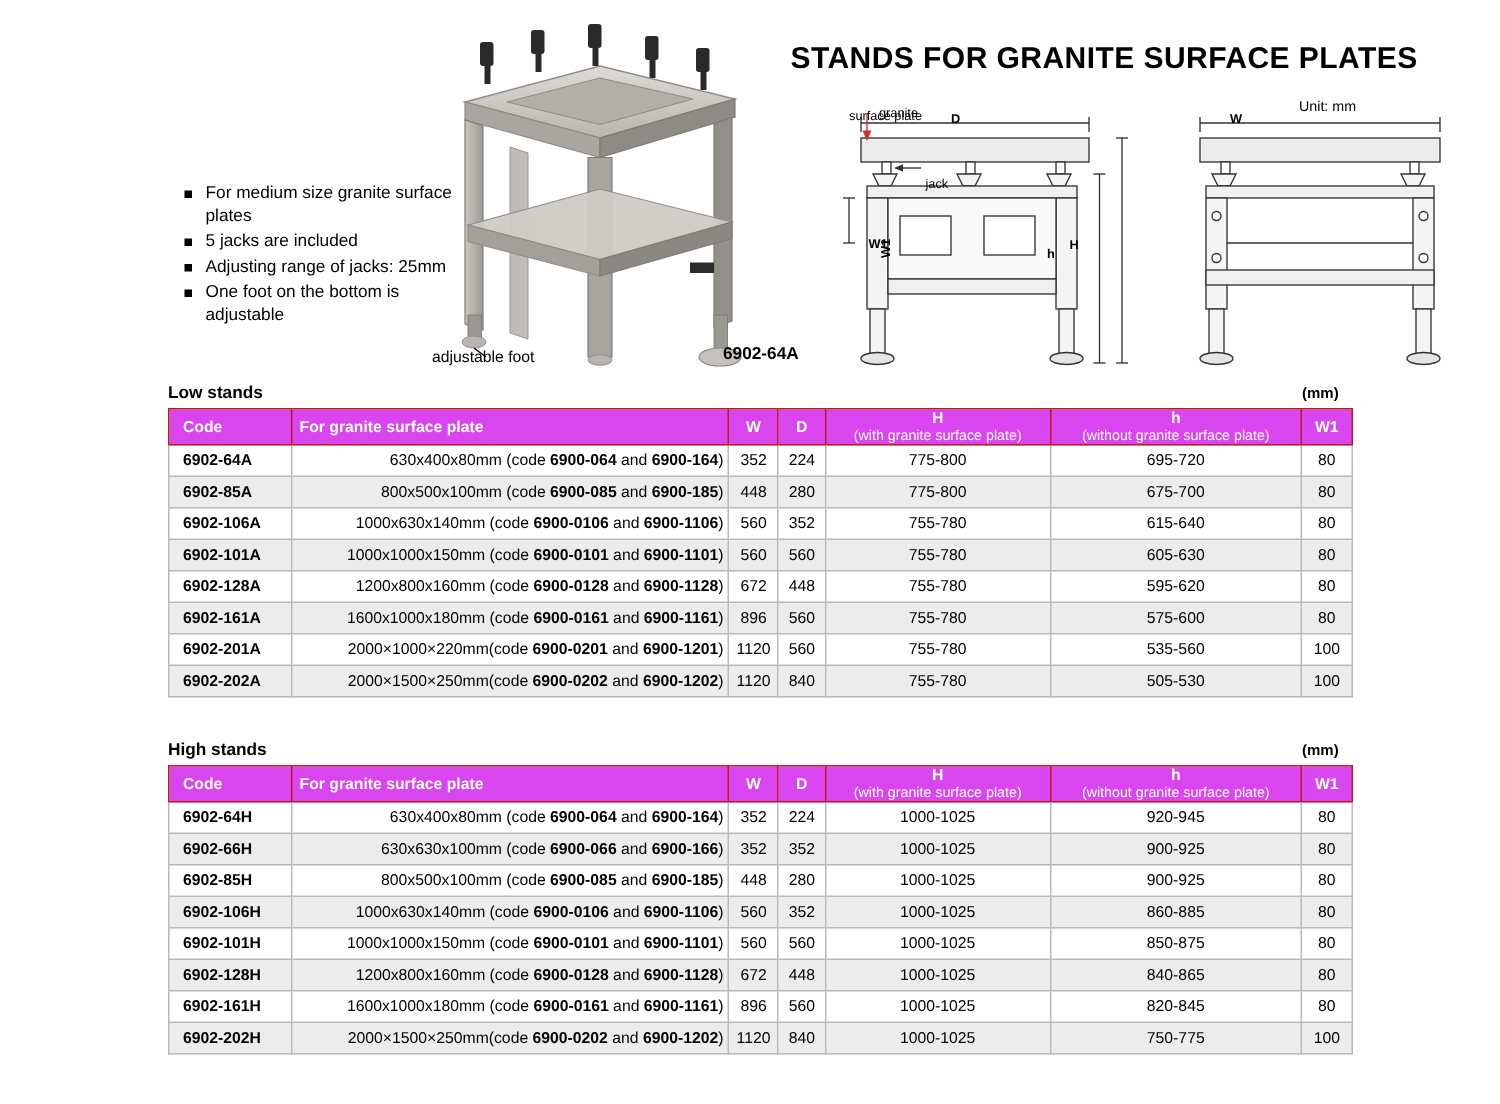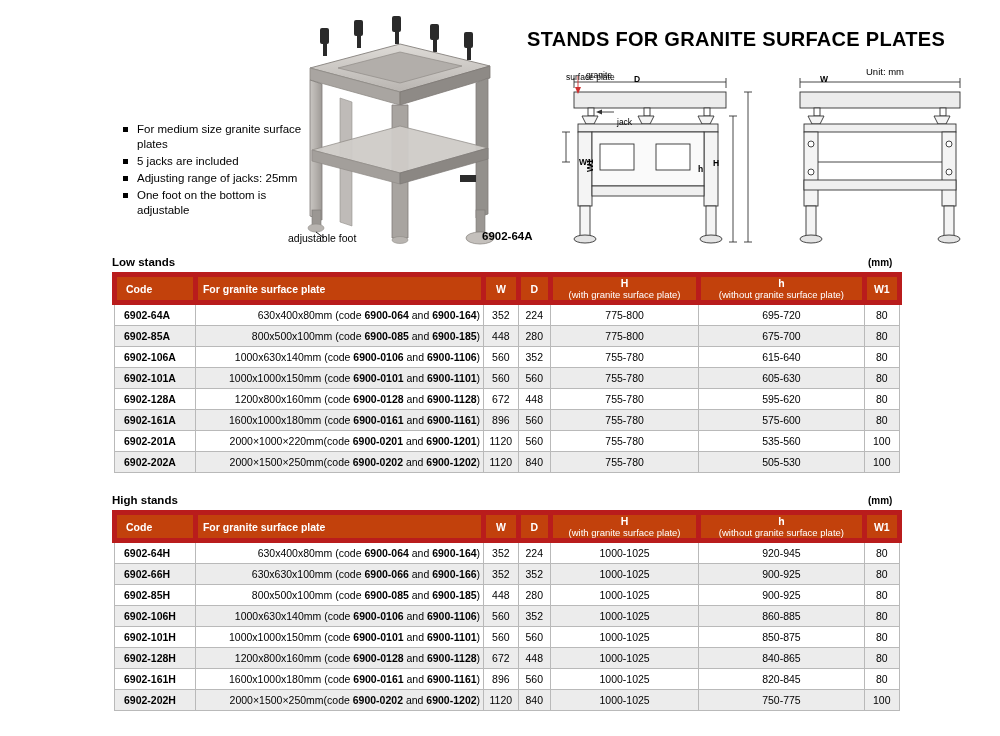--- a/index.html
+++ b/index.html
@@ -63,24 +63,24 @@
   }
   th,td{
     border:1px solid #b9b9b9;
     padding:0 3px;
     height:20px;
     text-align:center;
     vertical-align:middle;
     white-space:nowrap;
   }
   thead th{
-    background:#c2410c;
+    background:#d946ef;
     color:#ffffff;
     font-weight:bold;
-    border:5px solid #b91c1c;
+    border:1px solid #b91c1c;
     font-size:10.5px;
     height:22px;
   }
   .c-code{width:78px;text-align:left;padding-left:9px;font-weight:bold;}
   .c-plate{width:300px;text-align:right;padding-left:5px;font-size:10.5px;}
   .c-w{width:28px;}
   .c-d{width:28px;}
   .c-H{width:160px;}
   .c-h{width:180px;}
   .c-w1{width:32px;}

